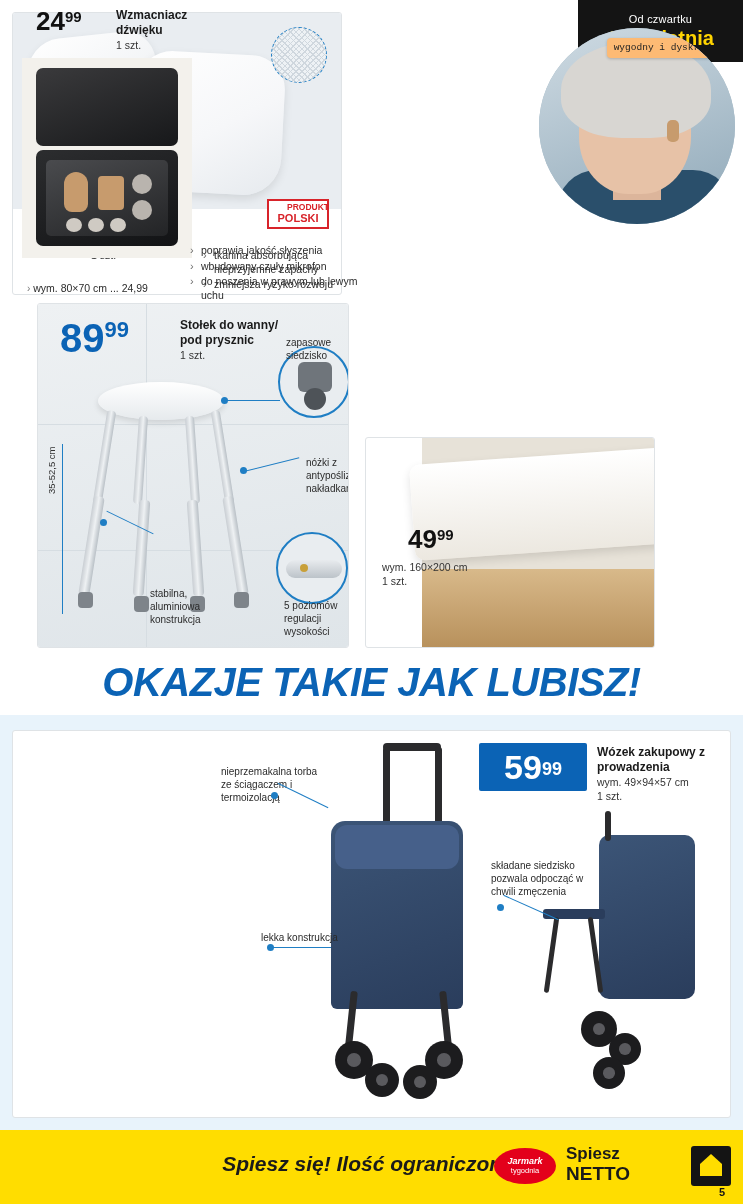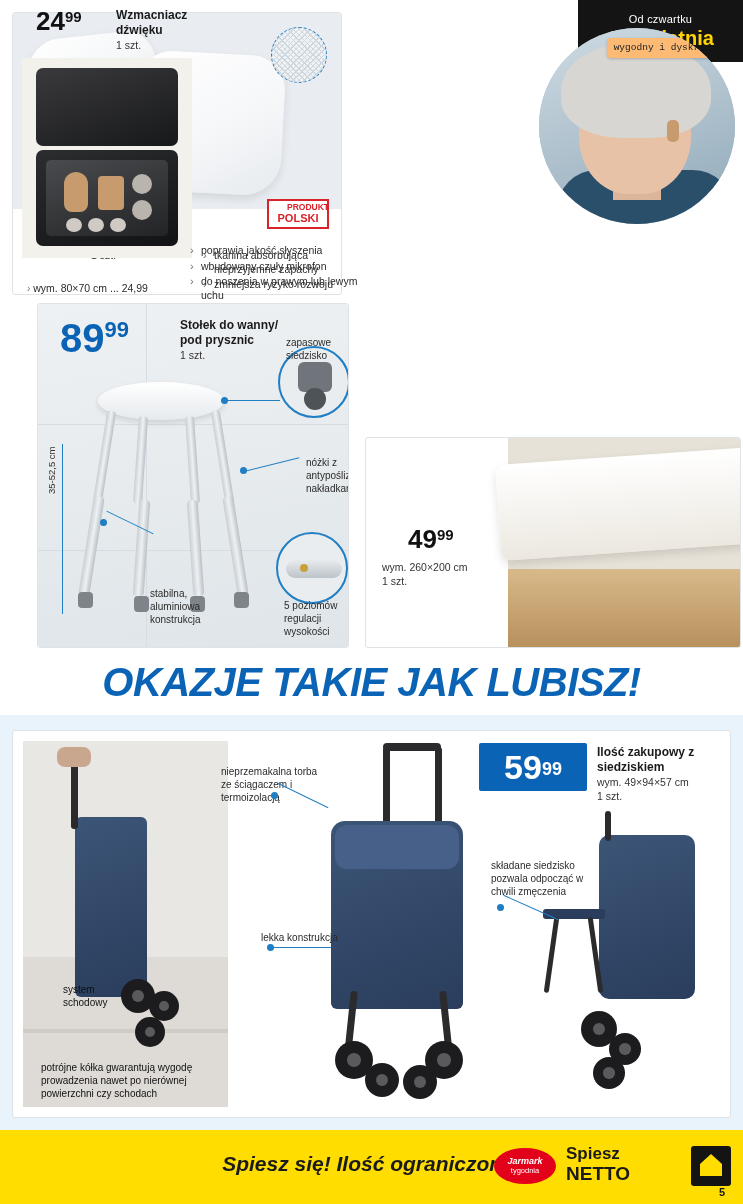--- a/index.html
+++ b/index.html
@@ -145,21 +145,21 @@
     position:absolute; border-radius:50%; border:2px solid #1f7ec4; overflow:hidden;
     background:#e9edf0;
   }
   .dimline { position:absolute; left:24px; top:140px; width:1px; height:170px; background:#1f7ec4; }
   .dimlabel {
     position:absolute; left:8px; top:190px; font-size:9.5px; color:#333;
     transform:rotate(-90deg); transform-origin:left top; white-space:nowrap;
   }
 
   
-  #card-mat { left:365px; top:437px; width:376px; height:211px; overflow:hidden; }
+  #card-mat { left:365px; top:437px; width:290px; height:211px; overflow:hidden; }
   .mat-photo { position:absolute; right:0; top:0; width:232px; height:100%; background:#e7e2d8; }
   .mat-wood { position:absolute; left:0; bottom:0; width:100%; height:78px;
     background:linear-gradient(180deg,#d8b98a,#b8915c); }
   .mat-top { position:absolute; left:-10px; top:18px; width:260px; height:96px; border-radius:10px;
     background:linear-gradient(180deg,#ffffff,#ece8e0); transform:rotate(-4deg); box-shadow:0 4px 10px rgba(0,0,0,.12); }
 
   
   .headline {
     position:absolute; left:0; top:660px; width:100%; text-align:center;
     font-size:40px; font-weight:bold; font-style:italic; color:#0b63b5; letter-spacing:-.5px;
@@ -361,42 +361,30 @@
     <div class="mat-photo">
       <div class="mat-wood"></div>
       <div class="mat-top"></div>
     </div>
     <div style="position:absolute; left:42px; top:88px;">
       <span class="price" style="color:#111">
         <span class="int">49</span><span class="dec">99</span>
       </span>
     </div>
     <div style="position:absolute; left:16px; top:122px; width:130px;">
-      <div class="proddesc">wym. 260×200 cm</div>
+      <div class="proddesc">wym. 160×200 cm</div>
       <div class="proddesc">1 szt.</div>
     </div>
   </div>
 
   <div class="headline">OKAZJE TAKIE JAK LUBISZ!</div>
 
   <div class="trolley-band"></div>
   <div class="card" id="card-trolley">
 
-    <div class="tr-photo">
-      <div style="position:absolute; left:0; bottom:0; width:100%; height:150px; background:#dedbd6;"></div>
-      <div style="position:absolute; left:0; bottom:74px; width:100%; height:4px; background:#cfcbc5;"></div>
-      <div class="tr-bag" style="left:52px; top:76px; width:72px; height:180px;"></div>
-      <div class="frame-bar" style="left:48px; top:18px; width:7px; height:70px;"></div>
-      <div style="position:absolute; left:34px; top:6px; width:34px; height:20px; border-radius:8px; background:#c9a78f;"></div>
-      <div class="wheel" style="left:98px; top:238px; width:34px; height:34px;"></div>
-      <div class="wheel" style="left:126px; top:250px; width:30px; height:30px;"></div>
-      <div class="wheel" style="left:112px; top:276px; width:30px; height:30px;"></div>
-      <div class="callout" style="position:absolute; left:40px; top:242px; width:62px; color:#111;">system schodowy</div>
-      <div class="callout" style="position:absolute; left:18px; top:320px; width:170px; color:#111;">potrójne kółka gwarantują wygodę prowadzenia nawet po nierównej powierzchni czy schodach</div>
-    </div>
 
     <div style="position:absolute; left:300px; top:10px; width:180px; height:366px;">
       <div class="frame-bar" style="left:70px; top:2px; width:58px; height:8px; border-radius:6px;"></div>
       <div class="frame-bar" style="left:70px; top:6px; width:7px; height:80px;"></div>
       <div class="frame-bar" style="left:122px; top:6px; width:7px; height:80px;"></div>
       <div class="tr-bag" style="left:18px; top:80px; width:132px; height:188px; border-radius:14px 14px 6px 6px;"></div>
       <div style="position:absolute; left:22px; top:84px; width:124px; height:44px; border-radius:12px; background:#46608a;"></div>
       <div class="frame-bar" style="left:34px; top:250px; width:7px; height:74px; transform:rotate(6deg);"></div>
       <div class="frame-bar" style="left:130px; top:250px; width:7px; height:74px; transform:rotate(-6deg);"></div>
       <div class="wheel" style="left:22px; top:300px; width:38px; height:38px;"></div>
@@ -414,21 +402,21 @@
       <div class="wheel" style="left:48px; top:200px; width:36px; height:36px;"></div>
       <div class="wheel" style="left:76px; top:222px; width:32px; height:32px;"></div>
       <div class="wheel" style="left:60px; top:246px; width:32px; height:32px;"></div>
     </div>
 
     <div class="price-tile">
       <span class="int">59</span>
         <span class="dec">99</span>
     </div>
     <div style="position:absolute; left:584px; top:14px; width:130px;">
-      <div class="prodname">Ilość zakupowy z siedziskiem</div>
+      <div class="prodname">Wózek zakupowy z prowadzenia</div>
       <div class="proddesc">wym. 49×94×57 cm</div>
       <div class="proddesc">1 szt.</div>
     </div>
 
     <div class="callout" style="position:absolute; left:208px; top:34px; width:106px;">nieprzemakalna torba ze ściągaczem i termoizolacją</div>
     <div class="callout" style="position:absolute; left:248px; top:200px; width:80px;">lekka konstrukcja</div>
     <div class="callout" style="position:absolute; left:478px; top:128px; width:106px;">składane siedzisko pozwala odpocząć w chwili zmęczenia</div>
 
     <div class="leader" style="left:262px; top:64px; width:56px; height:1px; transform:rotate(26deg);"></div>
     <div class="dot" style="left:258px; top:61px;"></div>

